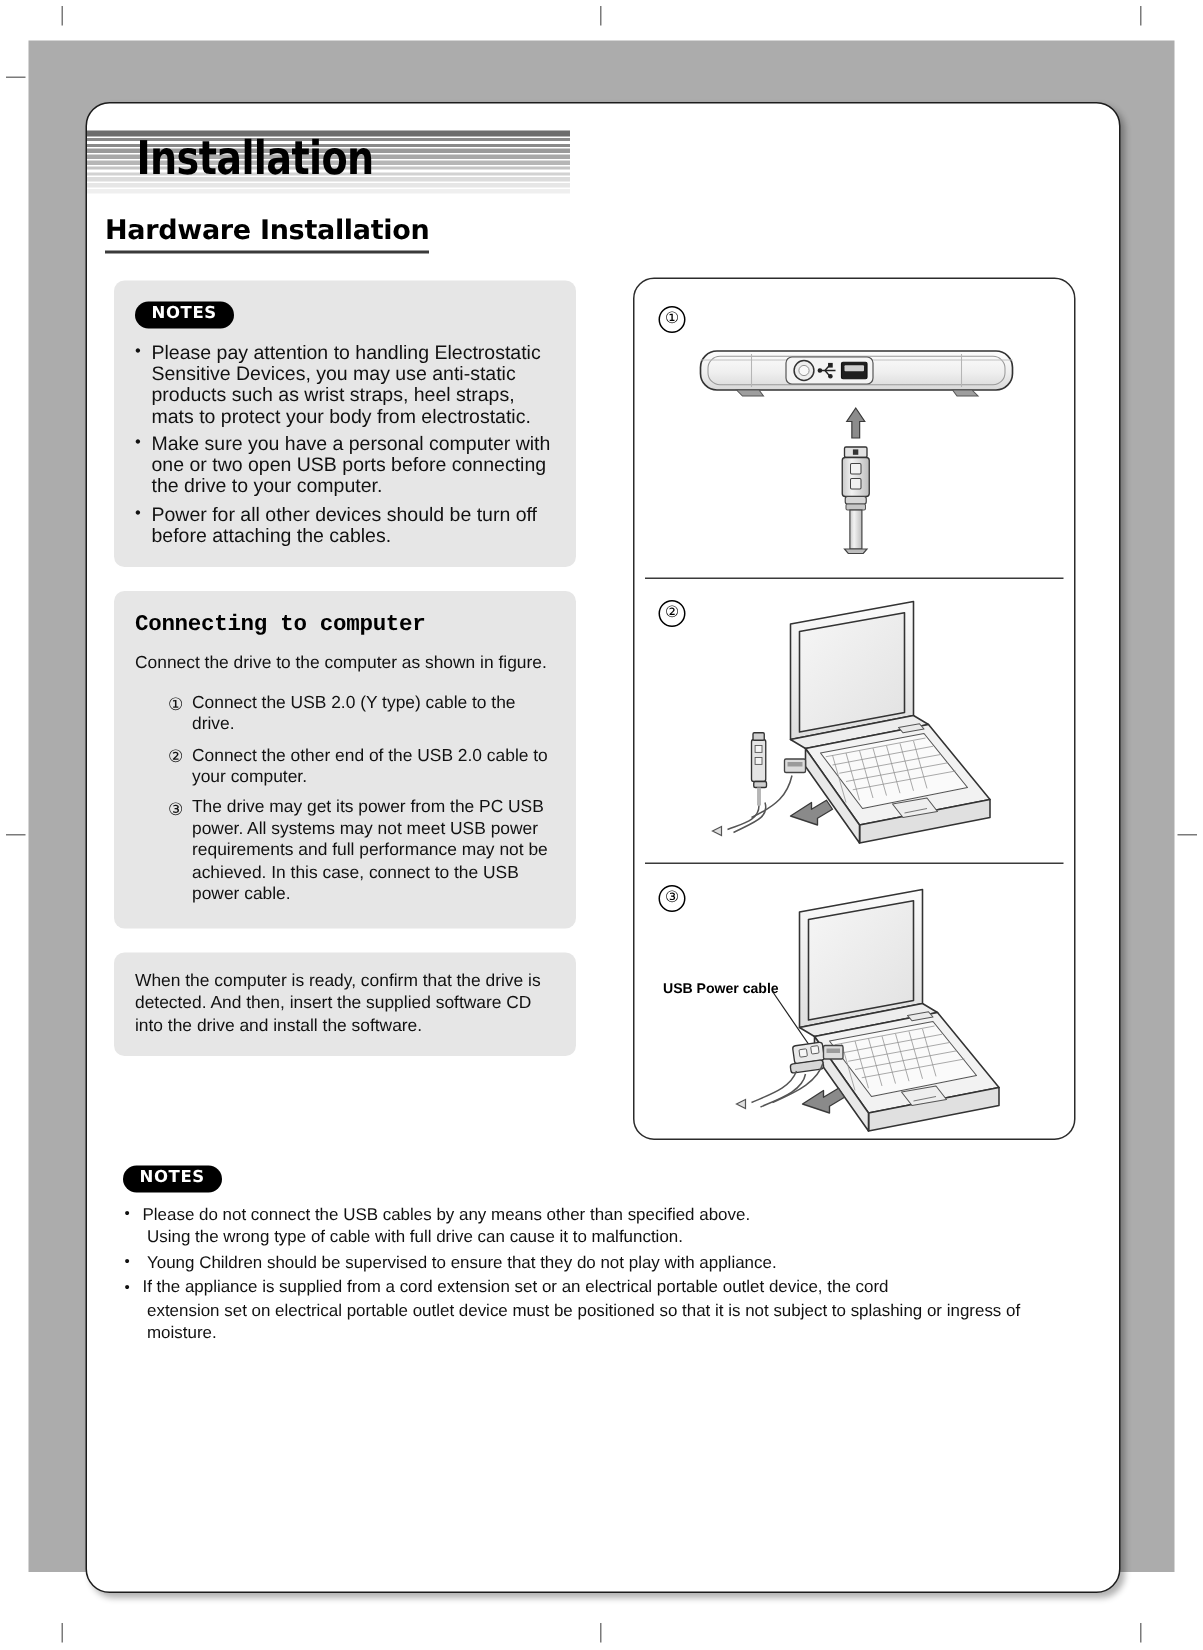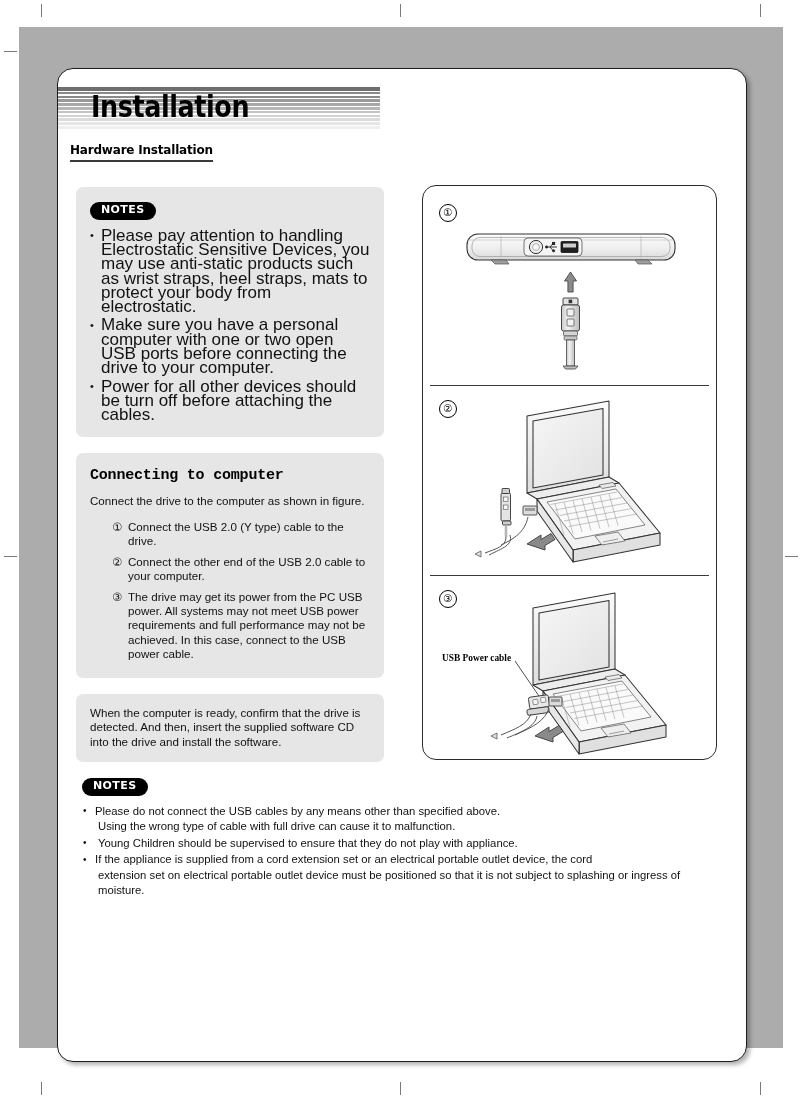--- a/index.html
+++ b/index.html
@@ -55,21 +55,21 @@
     line-height: 42px;
     white-space: nowrap;
   }
 
   
   .section-heading {
     position: absolute;
     left: 12px; top: 74px;
     font-family: "DejaVu Sans", sans-serif;
     font-weight: bold;
-    font-size: 12px;
+    font-size: 18px;
     color: #000;
     padding-bottom: 3px;
     border-bottom: 2.2px solid #3a3a3a;
     letter-spacing: -0.2px;
   }
 
   
   .left-col { position: absolute; left: 18px; top: 118px; width: 308px; }
 
   .gray-box {
@@ -90,21 +90,21 @@
     letter-spacing: 0.4px;
     padding: 2.5px 11px 3px 11px;
     border-radius: 9px;
     line-height: 1.15;
   }
 
   ul.bullets { list-style: none; margin: 9px 0 0 0; padding: 0; }
   ul.bullets > li {
     position: relative;
     padding-left: 11px;
-    font-size: 17px;
+    font-size: 13px;
     line-height: 14.3px;
     color: #111;
     margin-bottom: 4px;
   }
   ul.bullets > li:last-child { margin-bottom: 0; }
   ul.bullets > li::before {
     content: "\2022";
     position: absolute; left: 0; top: -0.5px;
     font-size: 11px;
   }
@@ -171,21 +171,21 @@
     border-radius: 50%;
     font-size: 10.5px;
     line-height: 15px;
     text-align: center;
     font-family: "DejaVu Sans", sans-serif;
     color: #000;
   }
 
   .cable-label {
     position: absolute;
-    font-family: Liberation Serif, serif;
+    font-family: Liberation Sans, sans-serif;
     font-weight: bold;
     font-size: 9.4px;
     color: #000;
     white-space: nowrap;
   }
 
   
   .bottom-notes { position: absolute; left: 24px; top: 706px; width: 640px; }
   ul.bottom-list { list-style: none; margin: 8px 0 0 0; padding: 0; }
   ul.bottom-list > li {

